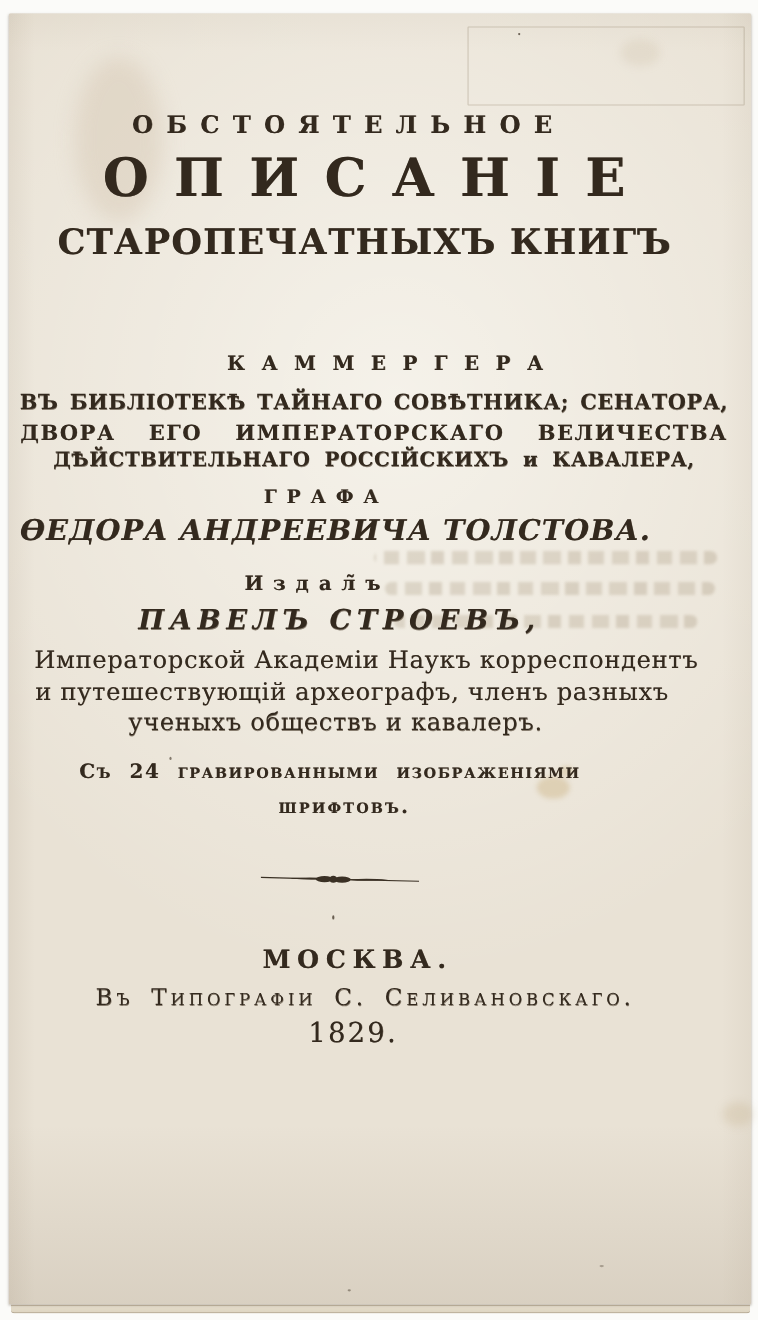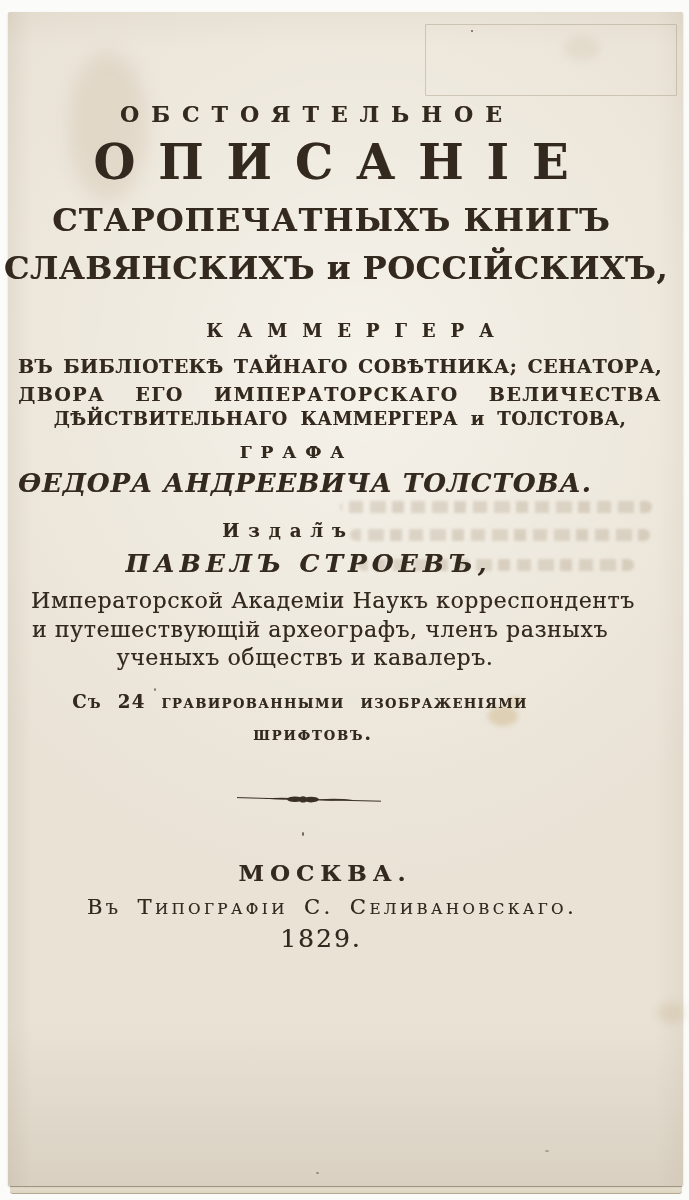--- a/index.html
+++ b/index.html
@@ -125,26 +125,25 @@
   <div class="speck sp2"></div>
   <div class="speck sp3"></div>
   <div class="speck sp4"></div>
   <div class="speck sp5"></div>
 
   <div class="text-col">
 
     <div class="line l-kicker">ОБСТОЯТЕЛЬНОЕ</div>
     <div class="line l-title">ОПИСАНІЕ</div>
     <div class="line l-sub1">СТАРОПЕЧАТНЫХЪ КНИГЪ</div>
-    <div class="line l-sub2">СЛАВЯНСКИХЪ и РОССІЙСКИХЪ,</div>
 
     <div class="line l-kept">КАММЕРГЕРА</div>
     <div class="line l-lib l-lib2">ДВОРА ЕГО ИМПЕРАТОРСКАГО ВЕЛИЧЕСТВА</div>
     <div class="line l-lib l-lib1">ВЪ БИБЛІОТЕКѢ ТАЙНАГО СОВѢТНИКА; СЕНАТОРА,</div>
-    <div class="line l-lib l-lib3">ДѢЙСТВИТЕЛЬНАГО КАММЕРГЕРА и ТОЛСТОВА,</div>
+    <div class="line l-lib l-lib3">ДѢЙСТВИТЕЛЬНАГО РОССІЙСКИХЪ и КАВАЛЕРА,</div>
     <div class="line l-rank">ГРАФА</div>
     <div class="line l-owner">ѲЕДОРА АНДРЕЕВИЧА ТОЛСТОВА.</div>
 
     <div class="line l-issued">Издал̃ъ</div>
     <div class="line l-pub">ПАВЕЛЪ СТРОЕВЪ,</div>
     <div class="line l-para l-para1">Императорской Академіи Наукъ корреспондентъ</div>
     <div class="line l-para l-para2">и путешествующій археографъ, членъ разныхъ</div>
     <div class="line l-para l-para3">ученыхъ обществъ и кавалеръ.</div>
 
     <div class="line l-note l-note1">Съ 24 гравированными изображеніями</div>

